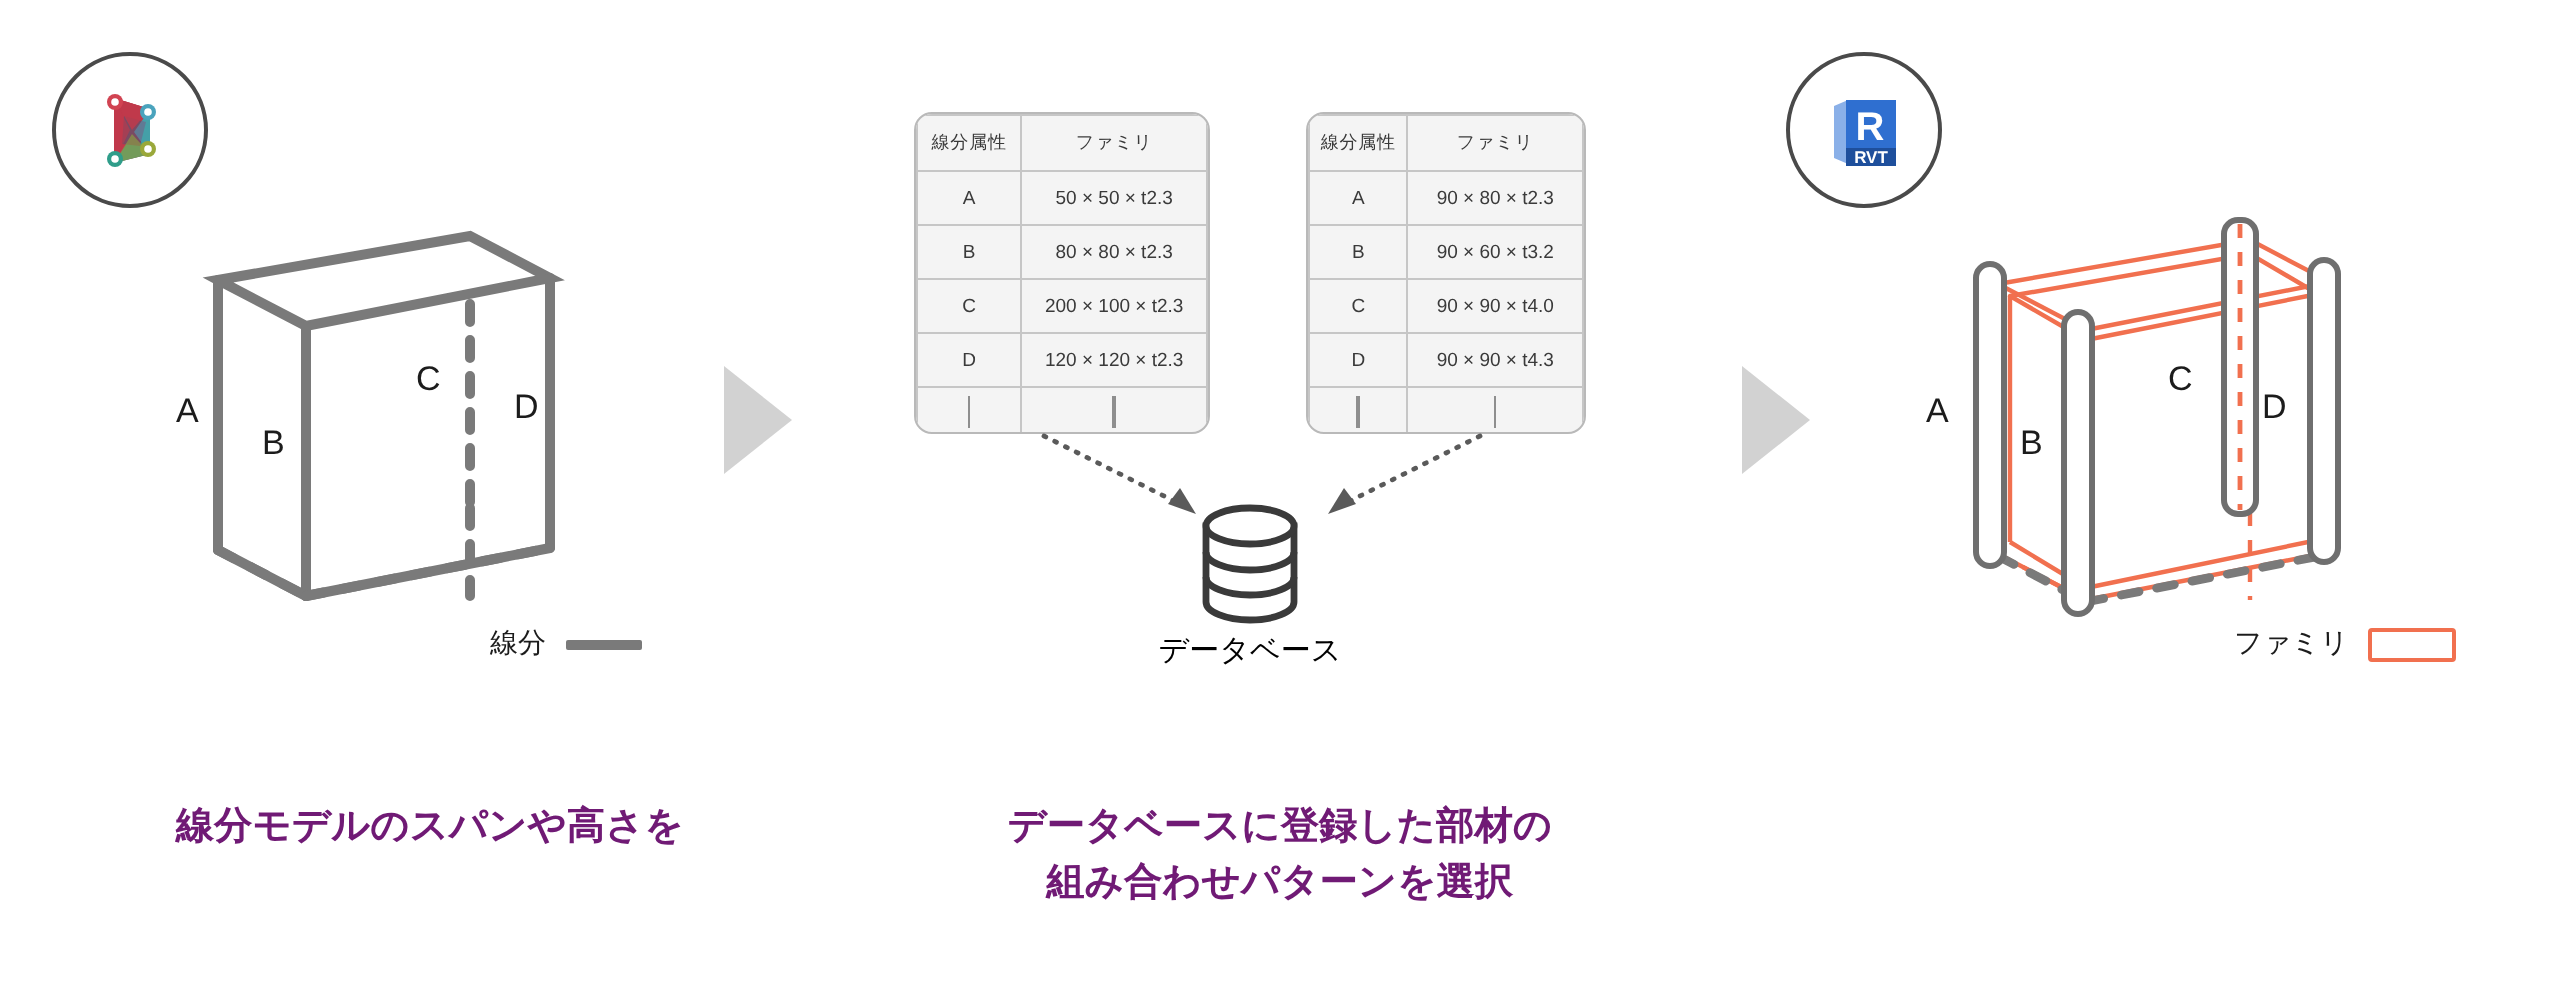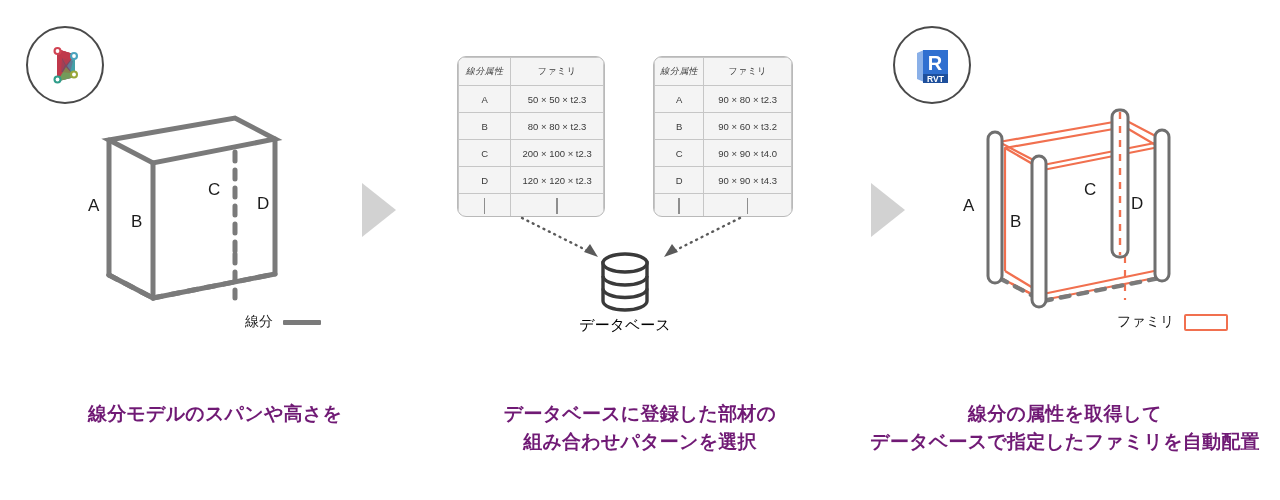--- a/index.html
+++ b/index.html
@@ -31,21 +31,21 @@
     position:absolute;background:#f4f4f4;border:1px solid #b9b9b9;
     border-radius:9px;overflow:hidden;box-sizing:border-box;
   }
   .tbl table{border-collapse:collapse;width:100%;height:100%;}
   .tbl td,.tbl th{
     border:1px solid #c6c6c6;text-align:center;font-weight:normal;
     color:#3a3a3a;padding:0;
   }
   .tbl th{font-size:9px;letter-spacing:.4px;height:27px;}
   .tbl td{font-size:9.5px;height:26px;white-space:nowrap;}
-  .tbl .c-attr{width:36%;font-style:italic;}
+  .tbl .c-attr{width:36%;}
   .vbar{display:inline-block;width:1.6px;height:16px;background:#8e8e8e;}
 
   
   .caption{
     position:absolute;text-align:center;font-size:19px;line-height:1.45;
     font-weight:bold;color:#701a75;letter-spacing:.2px;width:100%;
   }
   .legend{
     position:absolute;display:flex;align-items:center;gap:10px;
     font-size:14px;color:#1c1c1c;
@@ -269,18 +269,14 @@
   <div class="node-label" style="left:963px;top:196px;">A</div>
   <div class="node-label" style="left:1010px;top:212px;">B</div>
   <div class="node-label" style="left:1084px;top:180px;">C</div>
   <div class="node-label" style="left:1131px;top:194px;">D</div>
 
   <div class="legend" style="left:1117px;top:313px;">
     <span>ファミリ</span>
     <span class="legend-swatch-box"></span>
   </div>
 
-  <div class="caption" style="left:850px;top:400px;width:430px;">
-    <div>線分の属性を取得して</div>
-    <div>データベースで指定したファミリを自動配置</div>
-  </div>
 
 </div>
 
 </body></html>

